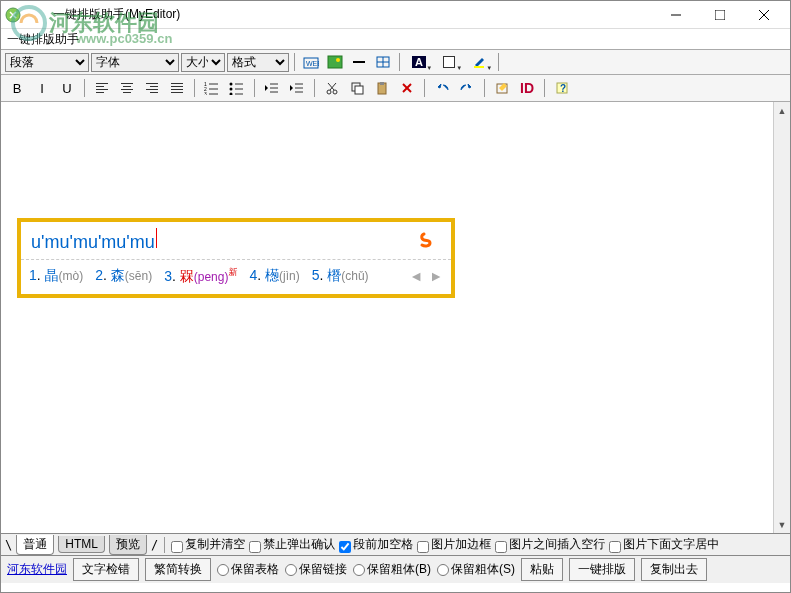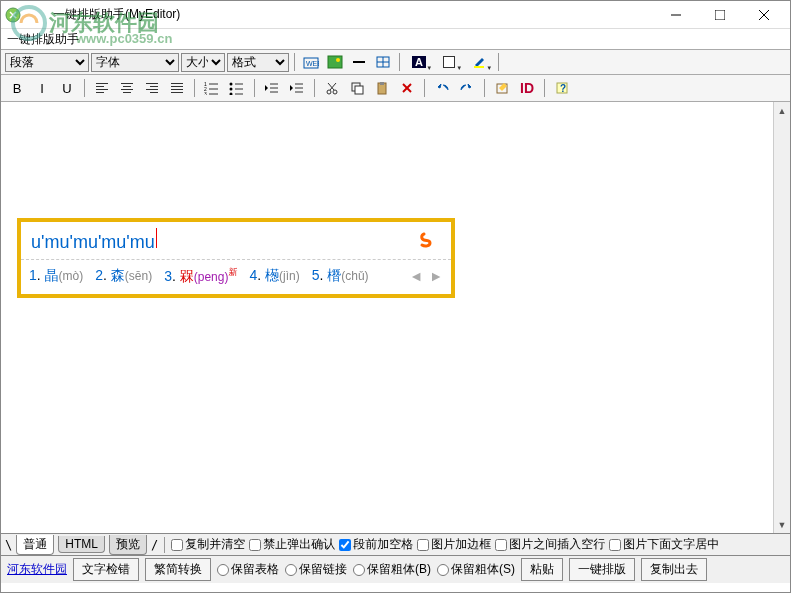--- a/index.html
+++ b/index.html
@@ -39,21 +39,21 @@
 .ime-cand .num { color: #0066cc; }
 .ime-cand .char { color: #0066cc; }
 .ime-cand .py { color: #888; font-size: 12px; }
 .ime-cand.sel .char { color: #d00; }
 .ime-cand.sel .py { color: #a21caf; font-size: 12px; }
 .ime-nav { margin-left: auto; display: flex; gap: 6px; color: #aaa; font-size: 14px; }
 .ime-logo { width: 24px; height: 24px; display: inline-flex; align-items: center; justify-content: center; }
 .tabbar { height: 22px; border-top: 1px solid #888; display: flex; align-items: center; background: #f0f0f0; padding: 0 4px; font-size: 12px; gap: 4px; overflow: hidden; white-space: nowrap; }
 .tabbar .tab { border: 1px solid #888; border-top: none; padding: 1px 6px; background: #fff; border-radius: 0 0 4px 4px; }
 .tabbar .tab.inactive { background: #ddd; }
-.tabbar .chk { display: inline-flex; align-items: center; gap: 2px; }
+.tabbar .chk { display: inline-flex; align-items: flex-end; gap: 2px; }
 .tabbar input[type=checkbox] { width: 12px; height: 12px; }
 .tabbar .sep { width: 1px; height: 16px; background: #999; margin: 0 2px; }
 .bottombar { height: 28px; border-top: 1px solid #888; display: flex; align-items: center; background: #f0f0f0; padding: 0 6px; gap: 6px; font-size: 12px; }
 .bottombar .link { color: #0000cc; text-decoration: underline; cursor: pointer; }
 .bottombar button { font-size: 12px; padding: 2px 8px; border: 1px solid #888; background: #f5f5f5; cursor: default; }
 .bottombar .rad { display: inline-flex; align-items: center; gap: 2px; }
 .bottombar input[type=radio] { width: 12px; height: 12px; }
 .align-lines { display: inline-block; }
 .align-lines span { display: block; width: 12px; height: 1.5px; background: #333; margin: 1.5px 0; }
 svg { display: block; }

